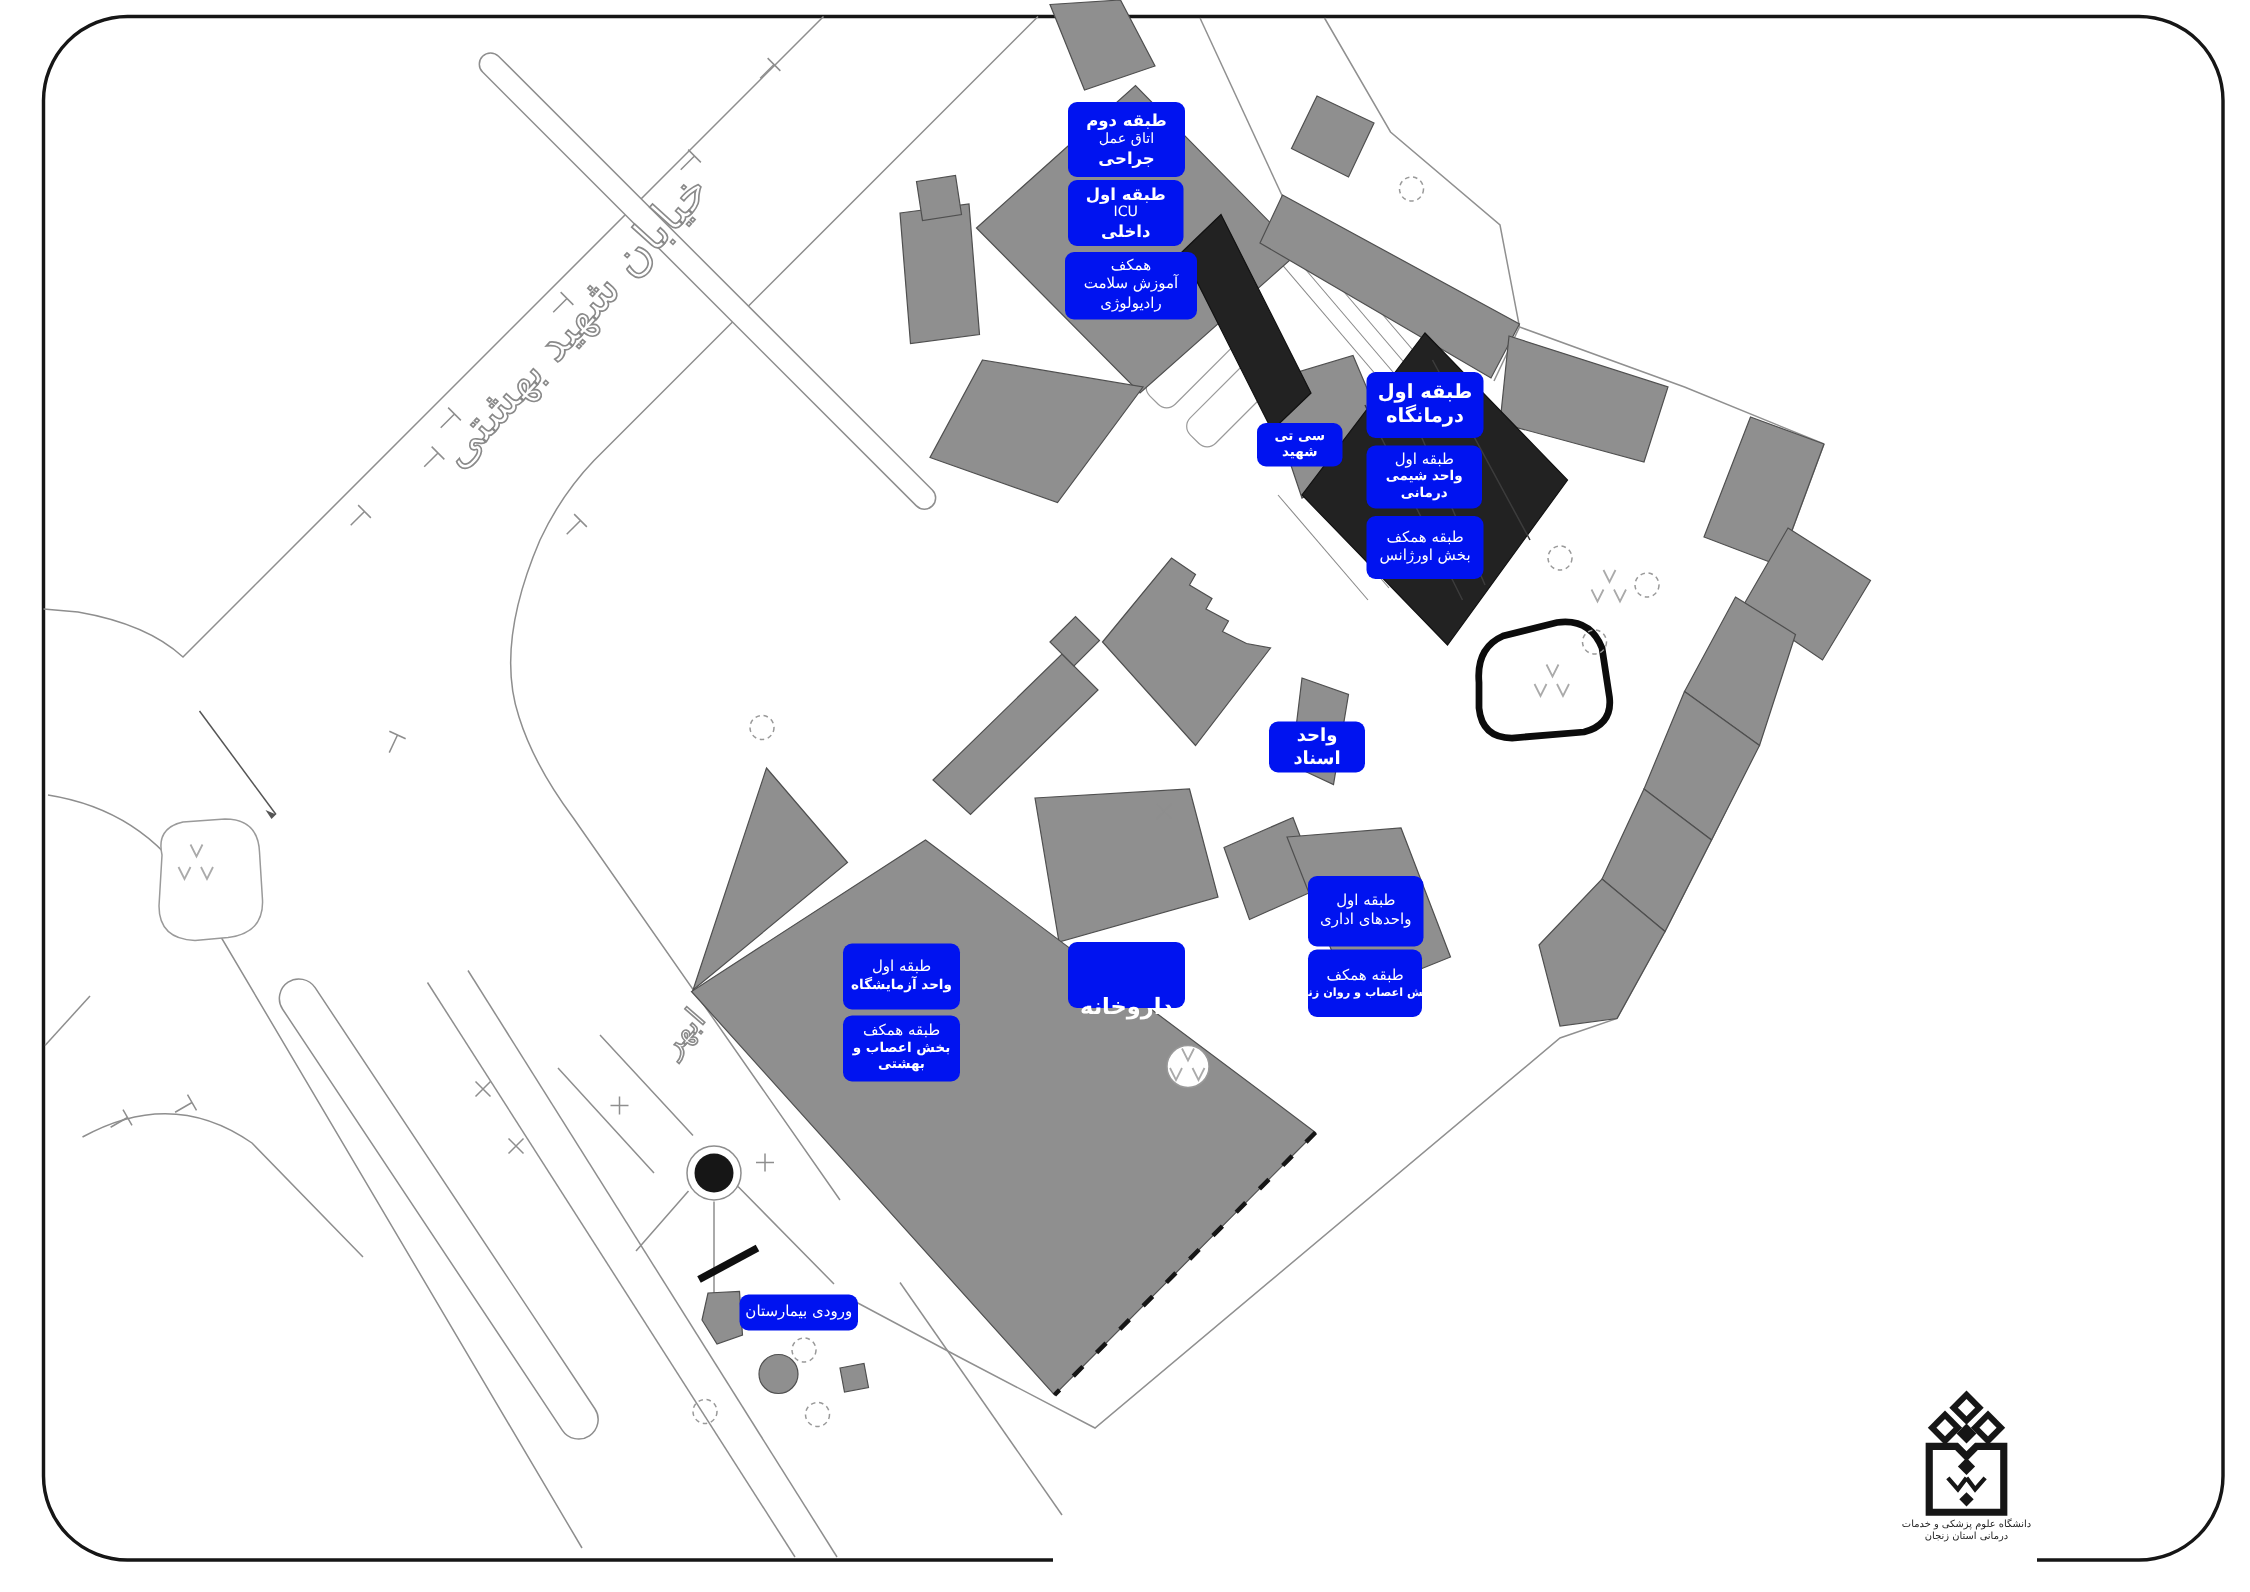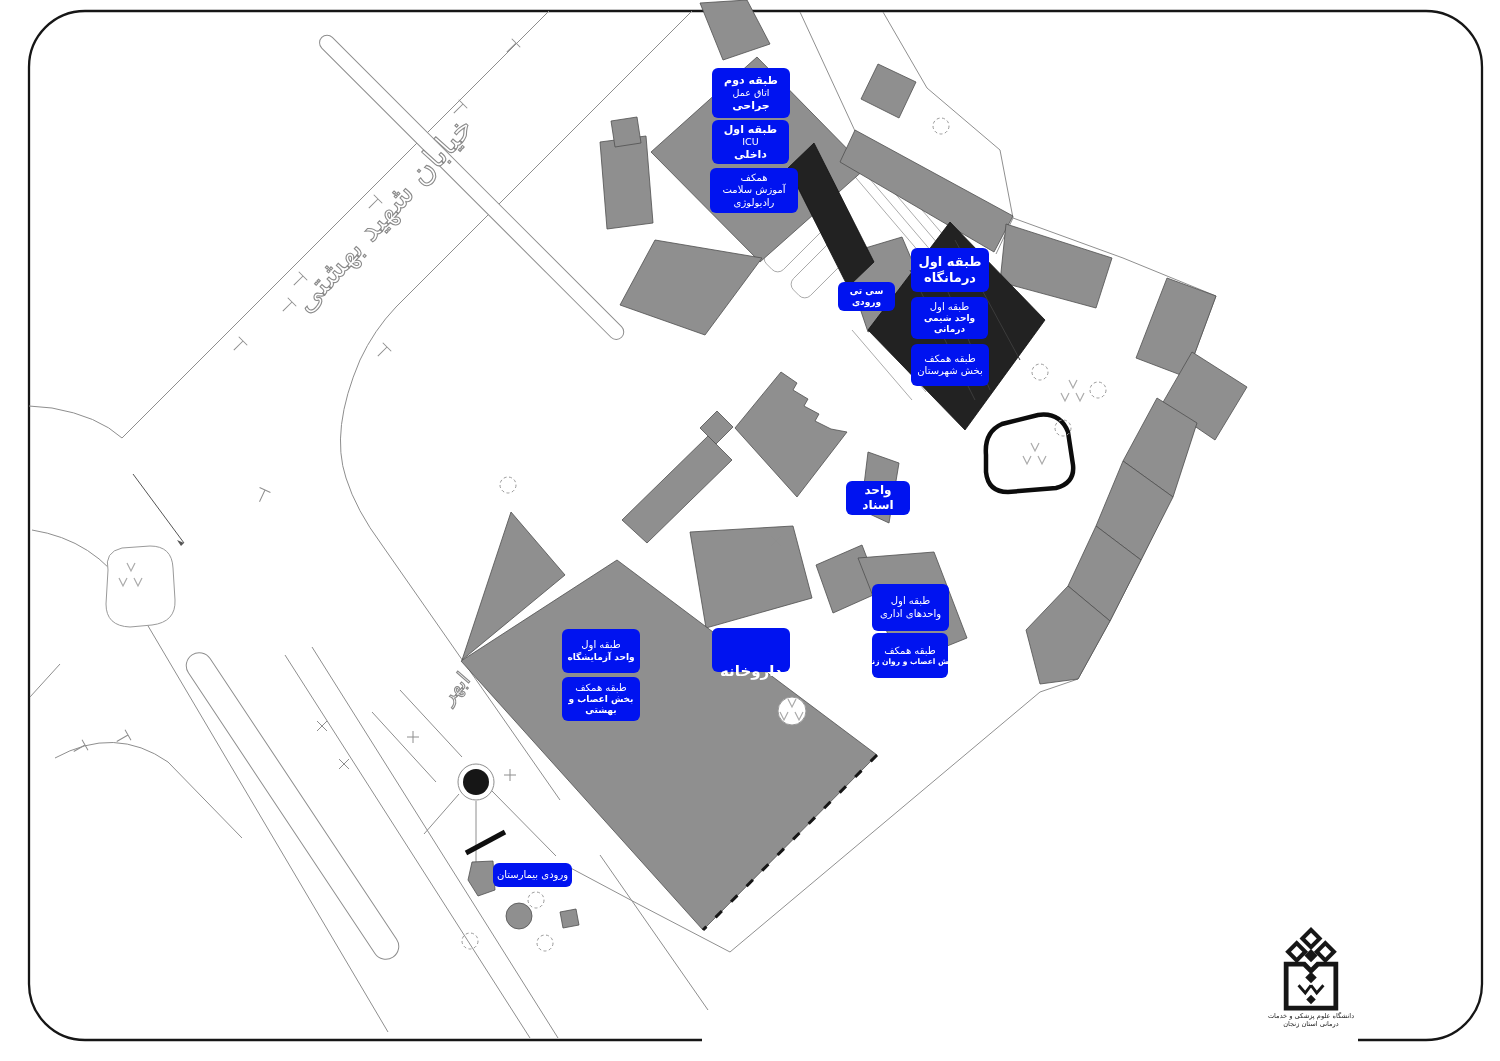--- a/index.html
+++ b/index.html
@@ -211,33 +211,33 @@
   <span class="lb">طبقه اول</span>
   <span class="ls">ICU</span>
   <span class="lb">داخلی</span>
 </div>
 <div class="blabel" style="left:710px;top:168px;width:88px;height:45px">
   <span class="lm">همکف</span>
   <span class="lm">آموزش سلامت</span>
   <span class="lm">رادیولوژی</span>
 </div>
 <div class="blabel" style="left:838px;top:282px;width:57px;height:29px">
-  <span class="lsm">سی تی ورودی</span>
+  <span class="lsm">سی تی شهید</span>
 </div>
 <div class="blabel" style="left:911px;top:248px;width:78px;height:44px">
   <span class="lbig">طبقه اول</span>
   <span class="lbig">درمانگاه</span>
 </div>
 <div class="blabel" style="left:911px;top:297px;width:77px;height:42px">
   <span class="lm">طبقه اول</span>
   <span class="lsm">واحد شیمی درمانی</span>
 </div>
 <div class="blabel" style="left:911px;top:344px;width:78px;height:42px">
   <span class="lm">طبقه همکف</span>
-  <span class="lm">بخش شهرستان</span>
+  <span class="lm">بخش اورژانس</span>
 </div>
 <div class="blabel" style="left:846px;top:481px;width:64px;height:34px">
   <span class="l12">واحد اسناد</span>
 </div>
 <div class="blabel" style="left:872px;top:584px;width:77px;height:47px">
   <span class="lm">طبقه اول</span>
   <span class="lm">واحدهای اداری</span>
 </div>
 <div class="blabel" style="left:872px;top:633px;width:76px;height:45px">
   <span class="lm">طبقه همکف</span>

